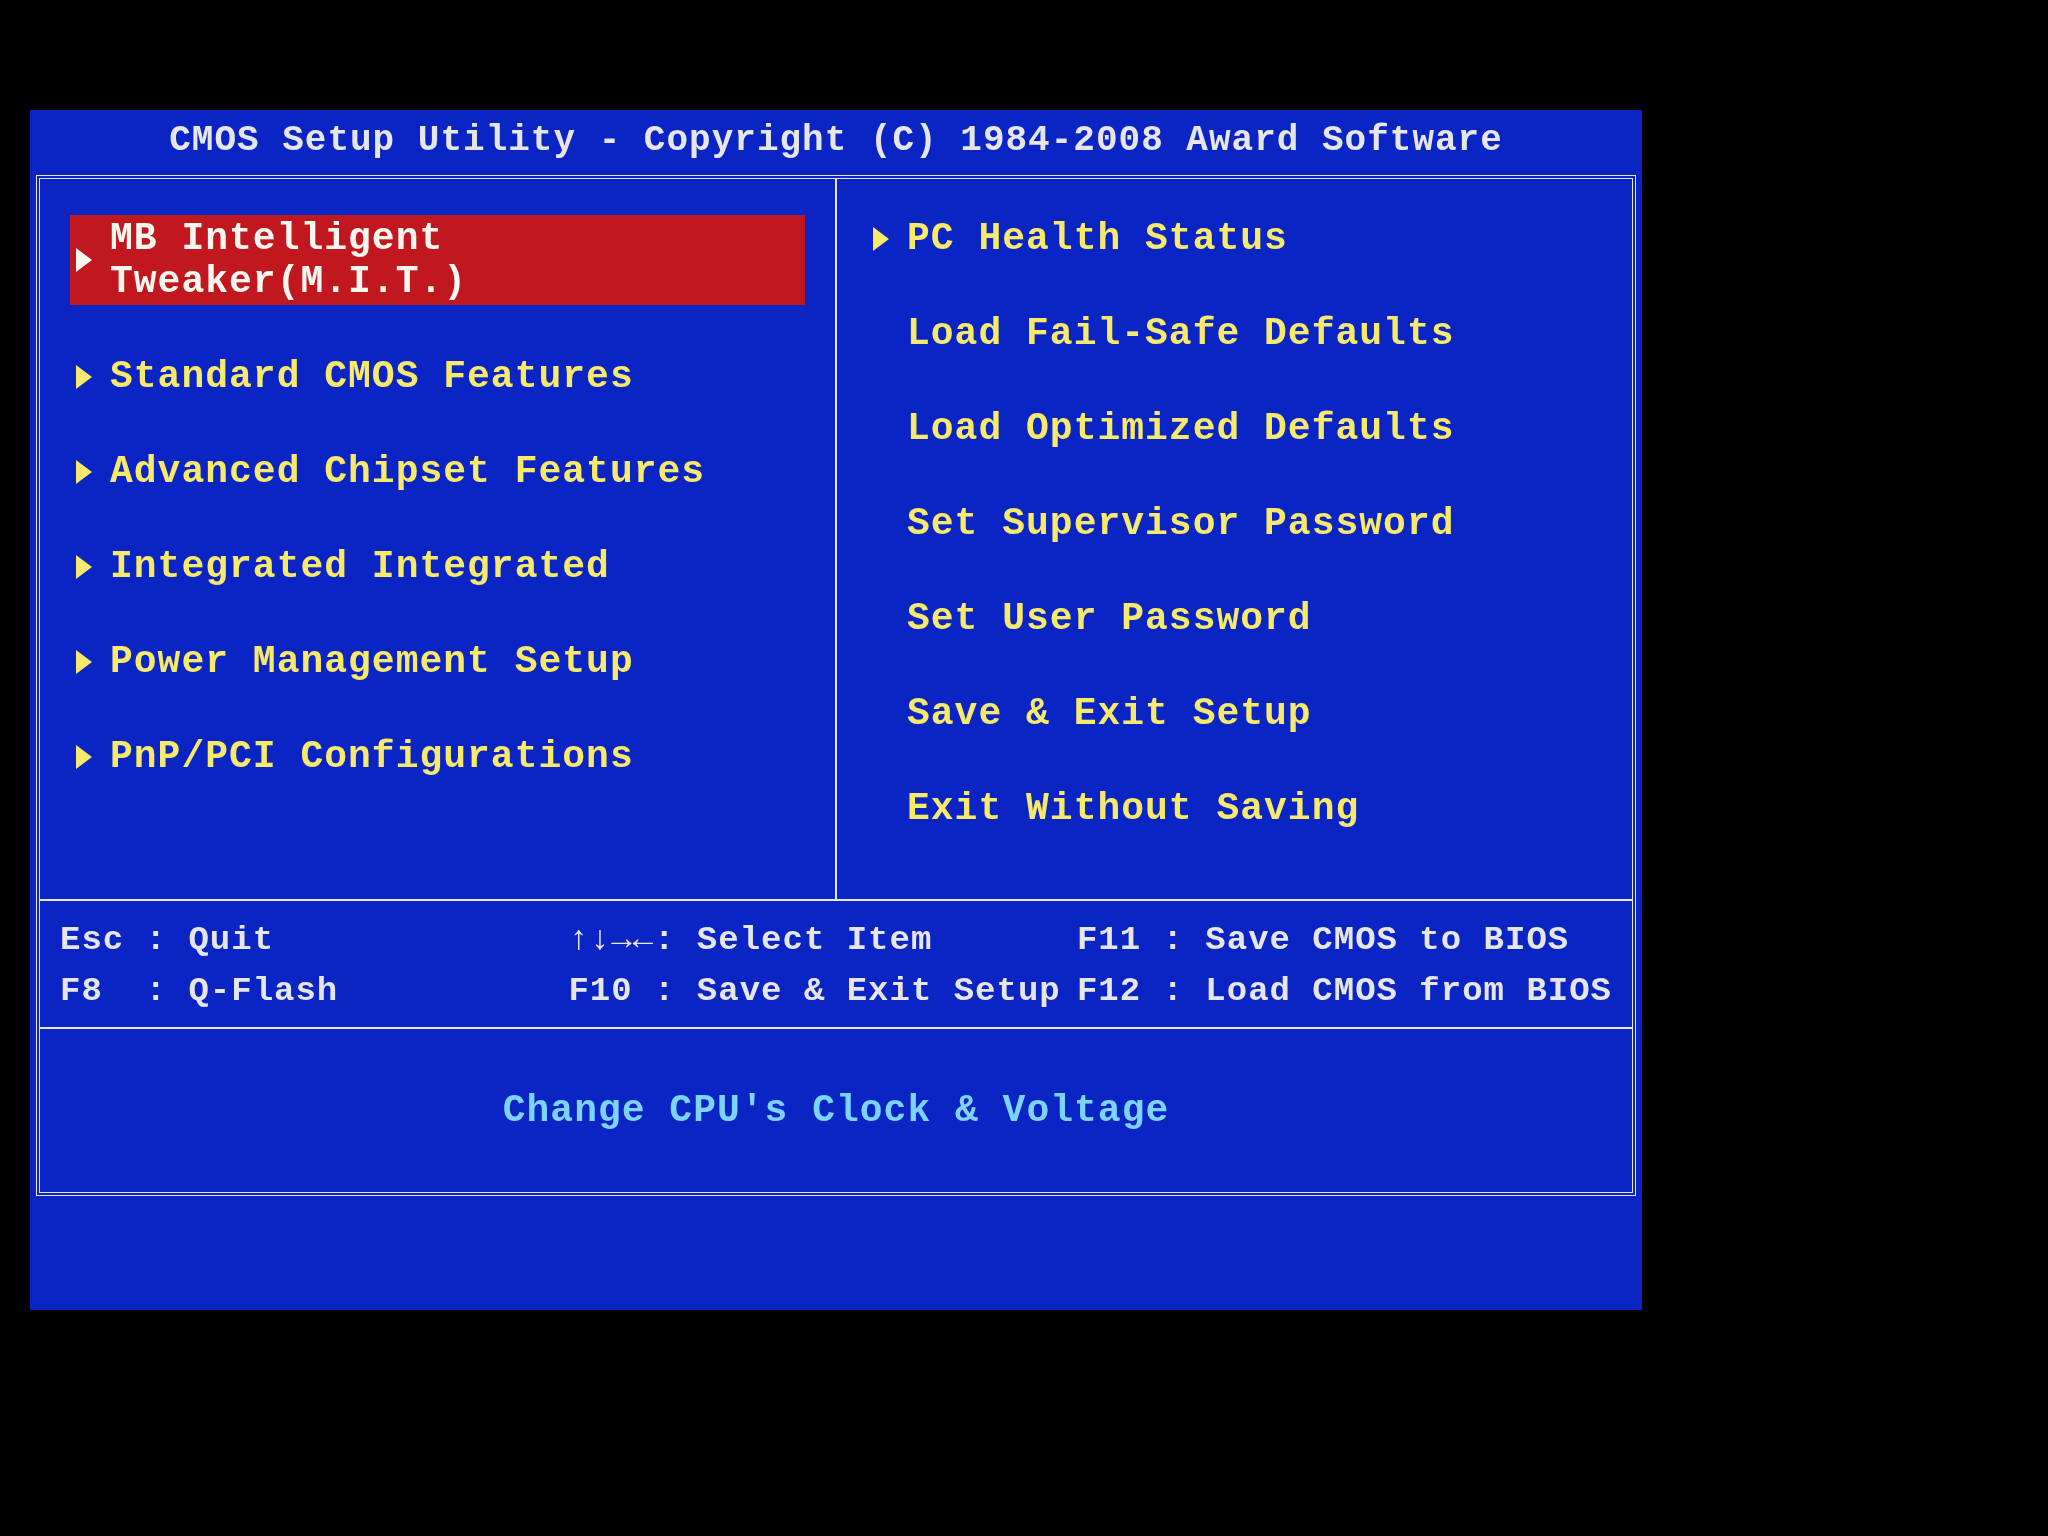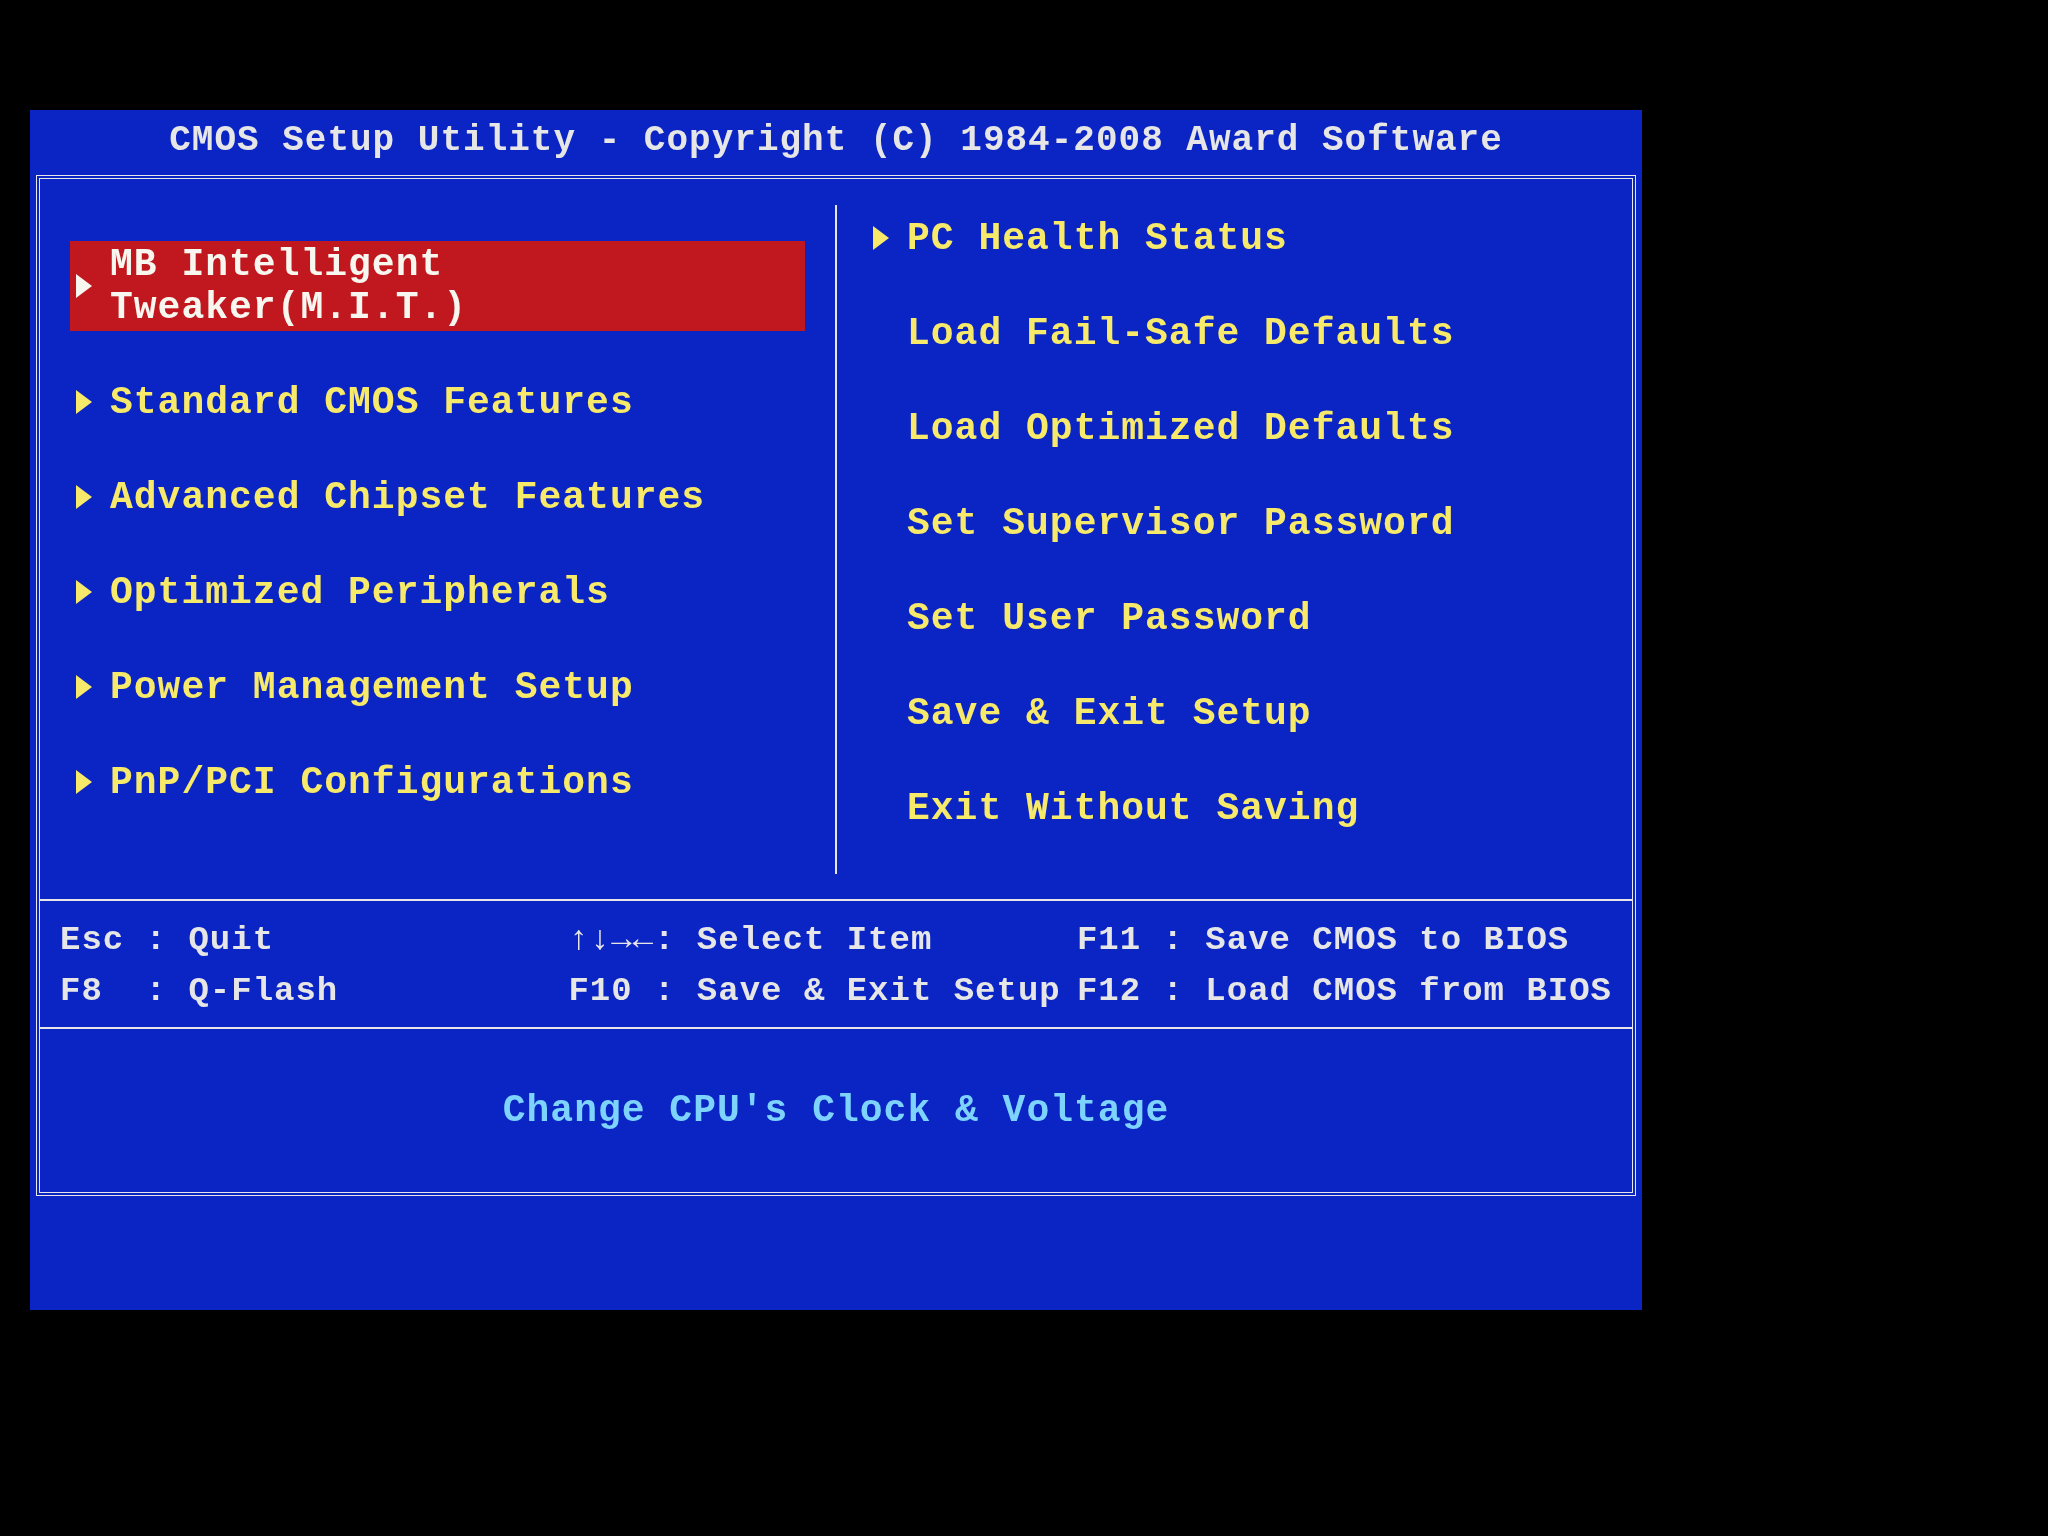--- a/index.html
+++ b/index.html
@@ -29,21 +29,20 @@
     padding: 10px 0 14px 0;
     letter-spacing: 1px;
   }
   .double-border {
     border: 4px double #e6e6e6;
     margin: 0 6px;
   }
   .menu-area {
     display: flex;
     height: 720px;
-    align-items: center;
   }
   .col {
     flex: 1;
     padding: 36px 30px 20px 30px;
     box-sizing: border-box;
   }
   .col-left {
     border-right: 2px solid #e6e6e6;
   }
   .item {
@@ -119,21 +118,21 @@
         <div class="item">
           <span class="arrow"></span>
           <span>Standard CMOS Features</span>
         </div>
         <div class="item">
           <span class="arrow"></span>
           <span>Advanced Chipset Features</span>
         </div>
         <div class="item">
           <span class="arrow"></span>
-          <span>Optimized Peripherals</span>
+          <span>Integrated Integrated</span>
         </div>
         <div class="item">
           <span class="arrow"></span>
           <span>Power Management Setup</span>
         </div>
         <div class="item">
           <span class="arrow"></span>
           <span>PnP/PCI Configurations</span>
         </div>
       </div>

